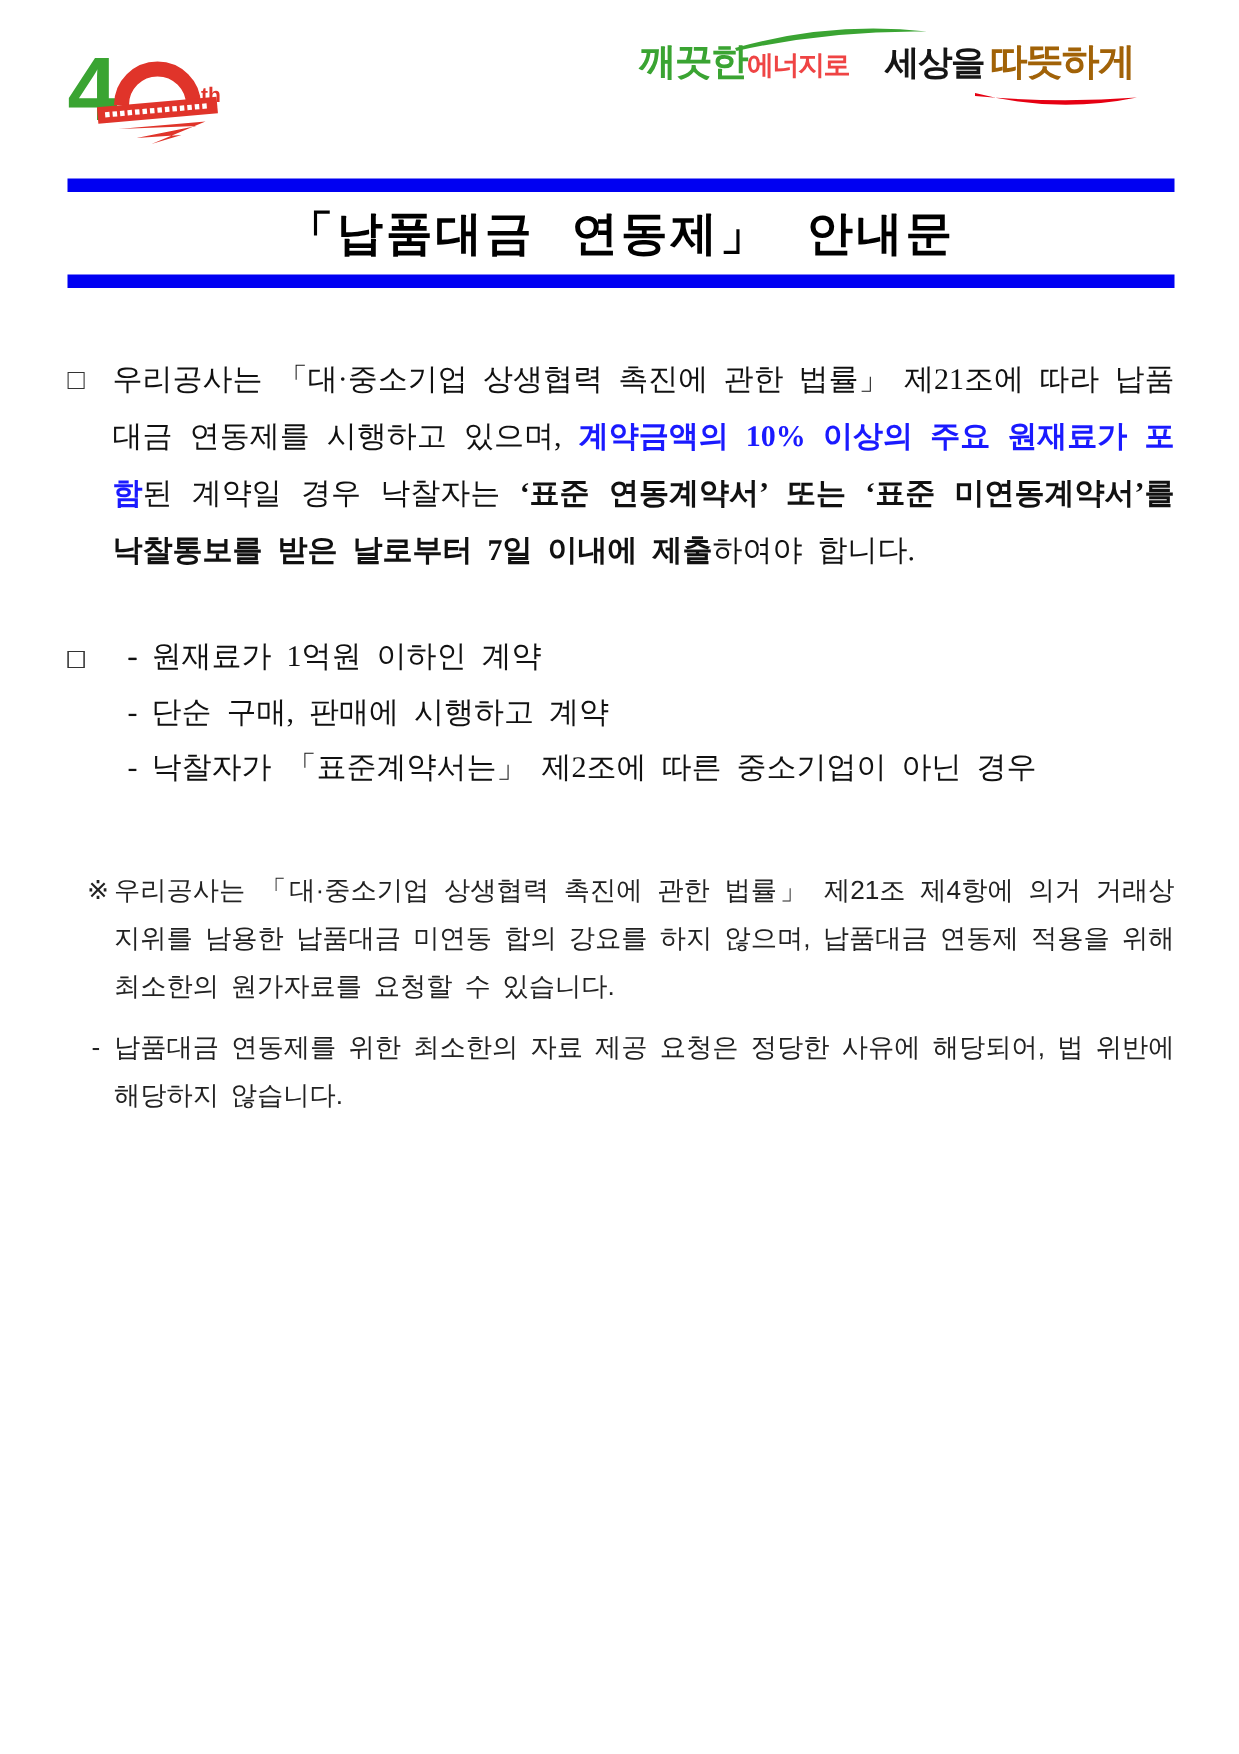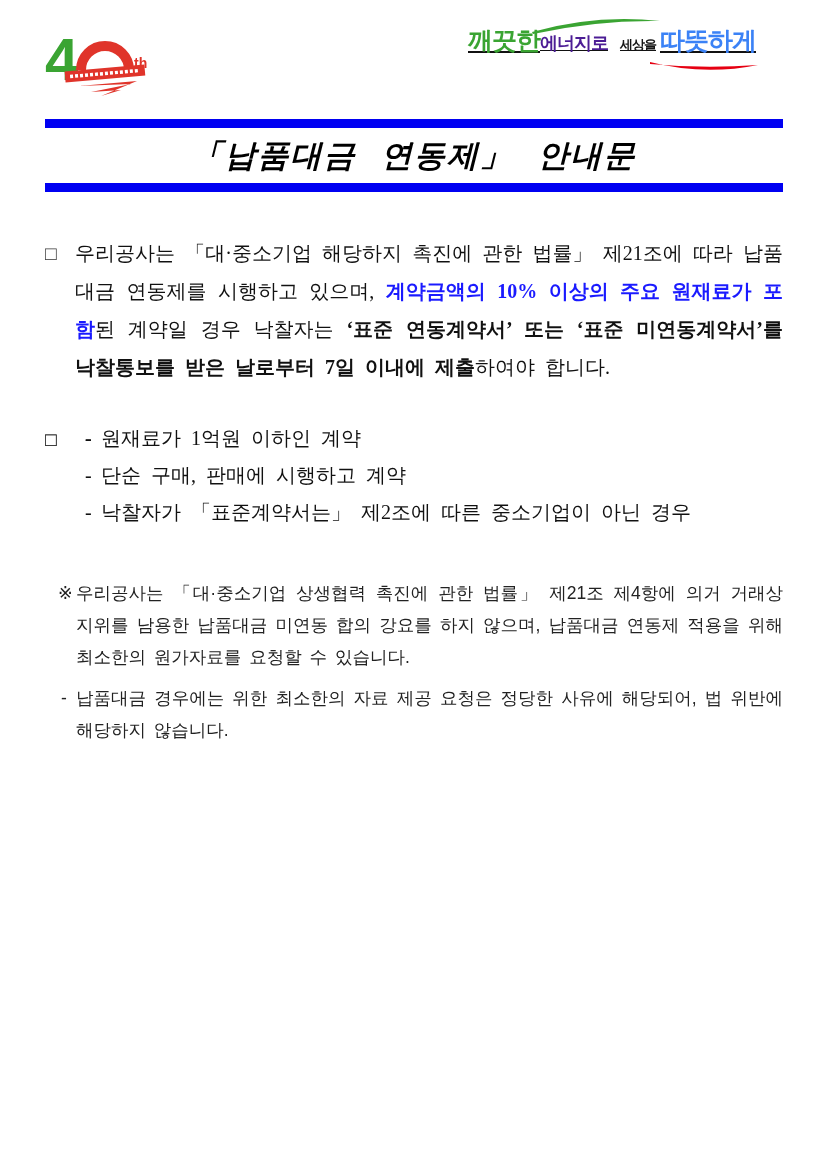--- a/index.html
+++ b/index.html
@@ -11,36 +11,36 @@
   }
 
   
   .header { position:relative; height:119px; }
 
   .logo { position:absolute; left:45px; top:16px; width:120px; height:84px; }
 
   .slogan {
     position:absolute; right:70px; top:24px; height:40px;
     display:flex; align-items:baseline; white-space:nowrap;
-    font-family:"Liberation Sans","DejaVu Sans",sans-serif; font-weight:800;text-decoration:underline;
+    font-family:"Liberation Sans","DejaVu Sans",sans-serif; font-weight:800;
   }
   .slogan .w1 { font-size:25px; color:#3aa432; letter-spacing:-1px; }
-  .slogan .w2 { font-size:18px; color:#4c1d95; letter-spacing:-1px; }
-  .slogan .w3 { font-size:13px; color:#161616; margin-left:12px; letter-spacing:-1px; }
-  .slogan .w4 { font-size:25px; color:#3b82f6; margin-left:4px; letter-spacing:-1px; }
+  .slogan .w2 { font-size:18px; color:#ef4444; letter-spacing:-1px; }
+  .slogan .w3 { font-size:23px; color:#161616; margin-left:24px; letter-spacing:-1px; }
+  .slogan .w4 { font-size:25px; color:#a16207; margin-left:4px; letter-spacing:-1px; }
   .swoosh-green { position:absolute; left:62px; top:-8px; }
   .swoosh-red   { position:absolute; right:-4px; bottom:-11px; }
 
   
   .title-block { margin:0 43px 0 45px; }
   .rule { height:9px; background:#0000f2; }
   .page-title {
     text-align:center; font-family:"Liberation Sans","DejaVu Sans",sans-serif;
     font-weight:800; font-size:31px; color:#000;
-    padding:7px 0 6px; letter-spacing:2px; word-spacing:14px;font-style:italic;
+    padding:7px 0 6px; letter-spacing:2px; word-spacing:14px;
   }
 
   
   .doc-body { margin:0 43px 0 45px; padding-top:42px; }
 
   .para {
     position:relative; padding-left:30px; margin-bottom:34px;
     font-size:20px; line-height:38px; text-align:justify; word-spacing:5px;
   }
   .para .sq-marker {
@@ -98,21 +98,21 @@
 <div class="title-block">
   <div class="rule"></div>
   <h1 class="page-title">「납품대금 연동제」 안내문</h1>
   <div class="rule"></div>
 </div>
 
 <div class="doc-body">
 
   <p class="para">
     <span class="sq-marker">□</span>
-    <span>우리공사는 「대·중소기업 해당하지 촉진에 관한 법률」 제21조에 따라 납품대금 연동제를 시행하고 있으며, </span><span class="seg-blue-bold">계약금액의 10% 이상의 주요 원재료가 포함</span><span>된 계약일 경우 낙찰자는 </span><span class="seg-bold">‘표준 연동계약서’ 또는 ‘표준 미연동계약서’를 낙찰통보를 받은 날로부터 7일 이내에 제출</span><span>하여야 합니다.</span>
+    <span>우리공사는 「대·중소기업 상생협력 촉진에 관한 법률」 제21조에 따라 납품대금 연동제를 시행하고 있으며, </span><span class="seg-blue-bold">계약금액의 10% 이상의 주요 원재료가 포함</span><span>된 계약일 경우 낙찰자는 </span><span class="seg-bold">‘표준 연동계약서’ 또는 ‘표준 미연동계약서’를 낙찰통보를 받은 날로부터 7일 이내에 제출</span><span>하여야 합니다.</span>
   </p>
 
   <p class="para">
     <span class="sq-marker">□</span>
   </p>
 
   <p class="para" style="margin-bottom:0;">
     <span class="sq-marker">□</span>
   </p>
 
@@ -134,17 +134,17 @@
     </li>
   </ul>
 
   <div class="notes">
     <p class="note">
       <span class="note-marker">※</span>
       <span>우리공사는 「대·중소기업 상생협력 촉진에 관한 법률」 제21조 제4항에 의거 거래상 지위를 남용한 납품대금 미연동 합의 강요를 하지 않으며, 납품대금 연동제 적용을 위해 최소한의 원가자료를 요청할 수 있습니다.</span>
     </p>
     <p class="note note-dash">
       <span class="note-marker">-</span>
-      <span>납품대금 경우에는 위한 최소한의 자료 제공 요청은 정당한 사유에 해당되어, 법 위반에 해당하지 않습니다.</span>
+      <span>납품대금 연동제를 위한 최소한의 자료 제공 요청은 정당한 사유에 해당되어, 법 위반에 해당하지 않습니다.</span>
     </p>
   </div>
 
 </div>
 
 </body></html>

